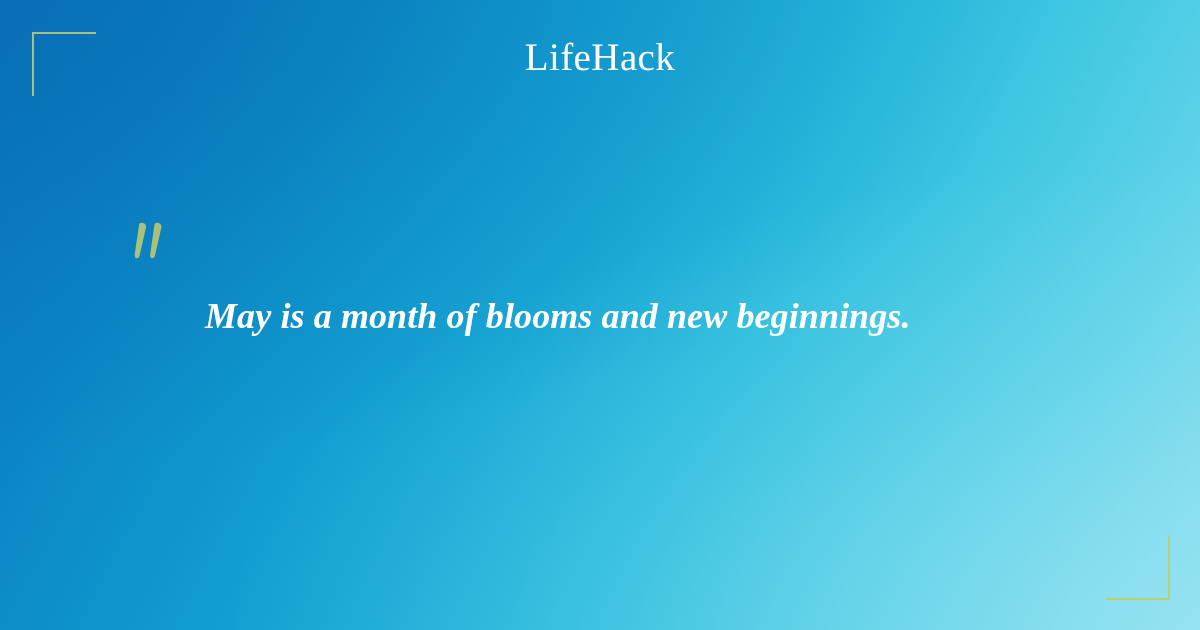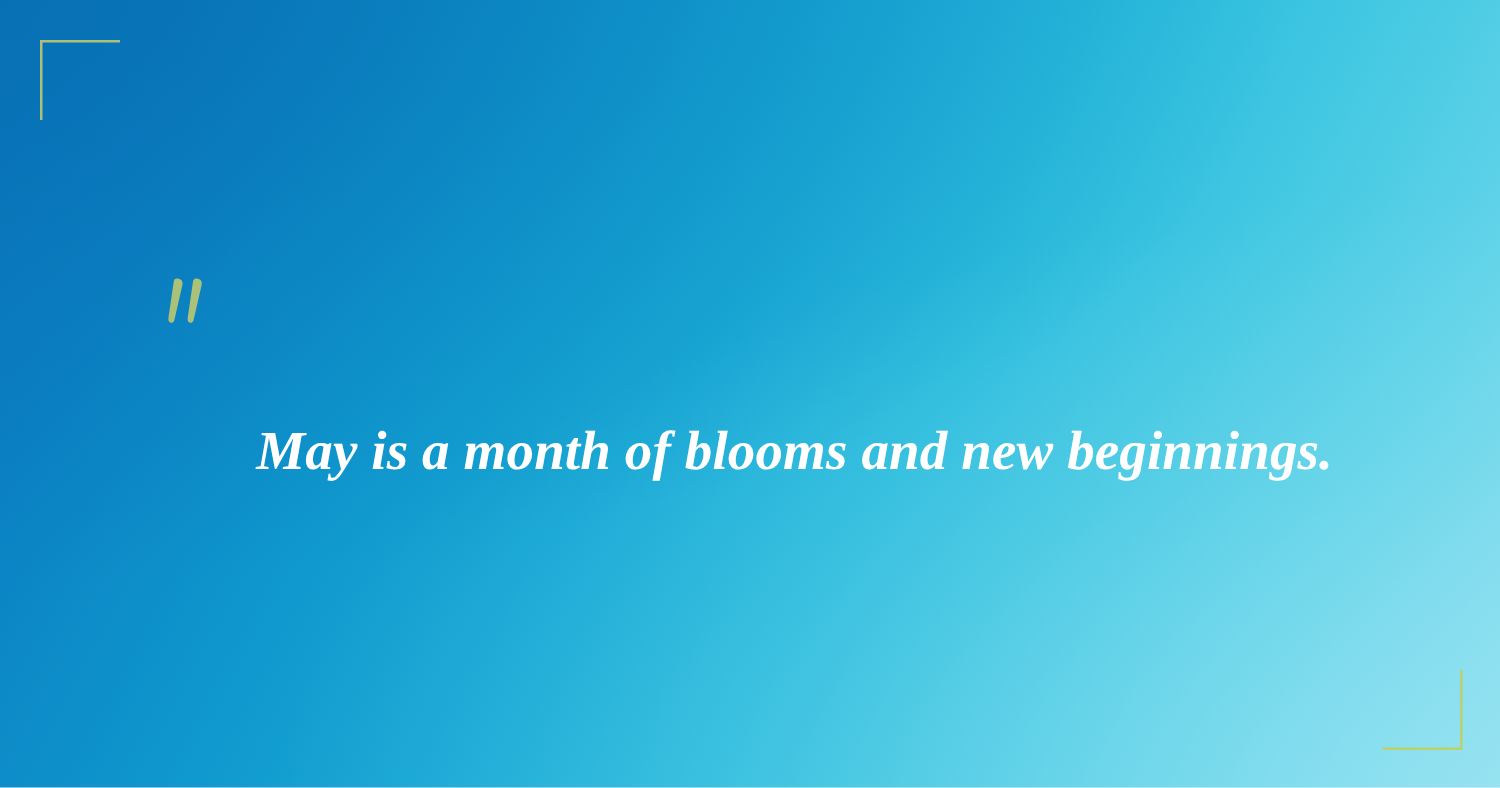--- a/index.html
+++ b/index.html
@@ -93,38 +93,38 @@
   }
   #quote-text {
     position: absolute;
     left: 205px;
     top: 84px;
     width: 900px;
     color: #ffffff;
     font-family: "Liberation Serif", serif;
     font-style: italic;
     font-weight: 700;
-    font-size: 44px;
+    font-size: 36px;
     line-height: 1.25;
     letter-spacing: 0.1px;
     white-space: nowrap;
-    margin-top: 39px;
   }
 </style>
 </head>
 <body>
 
 <div id="quote-card">
 
   <div id="gradient-sheen"></div>
 
   <div class="corner-bracket" id="corner-bracket-top-left"></div>
 
   <div class="corner-bracket" id="corner-bracket-bottom-right"></div>
 
+  <div id="brand-logo">LifeHack</div>
 
   <div id="quote-block">
 
     <svg id="quote-mark" viewBox="0 0 34 42" xmlns="http://www.w3.org/2000/svg" aria-hidden="true">
       <path d="M8.4 0.8 C11.6 0.8 13.4 2.6 13.0 5.6 L6.6 33.6 C6.2 35.6 4.8 36.6 3.4 36.2 C2.0 35.8 1.4 34.2 1.8 31.8 L6.0 3.2 C6.3 1.5 7.0 0.8 8.4 0.8 Z" fill="#a9c178"></path>
       <path d="M23.8 0.8 C27.0 0.8 28.8 2.6 28.4 5.6 L22.0 33.6 C21.6 35.6 20.2 36.6 18.8 36.2 C17.4 35.8 16.8 34.2 17.2 31.8 L21.4 3.2 C21.7 1.5 22.4 0.8 23.8 0.8 Z" fill="#a9c178"></path>
     </svg>
 
     <div id="quote-text">May is a month of blooms and new beginnings.</div>
 

